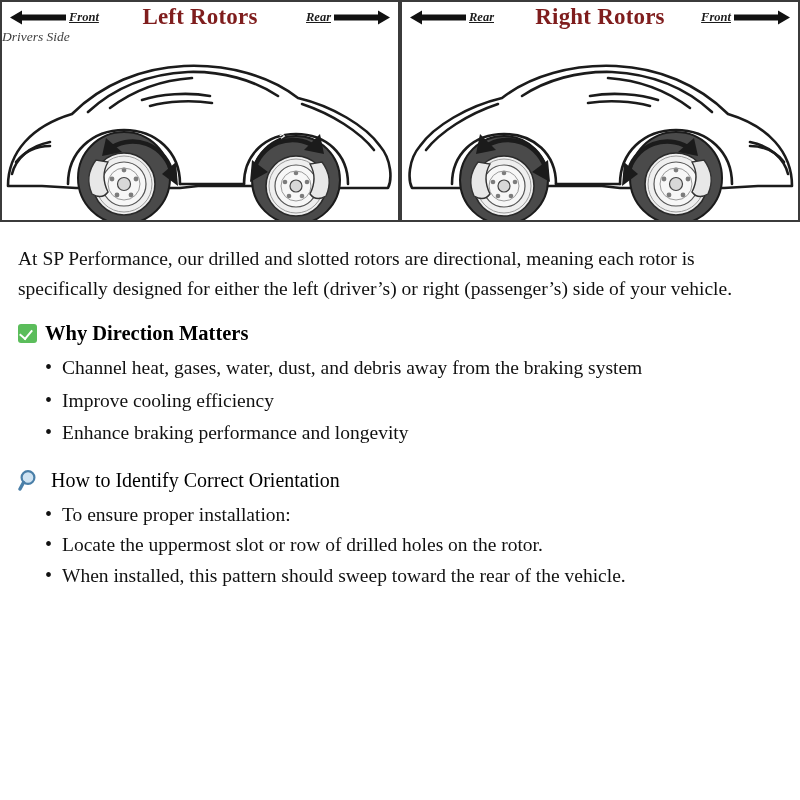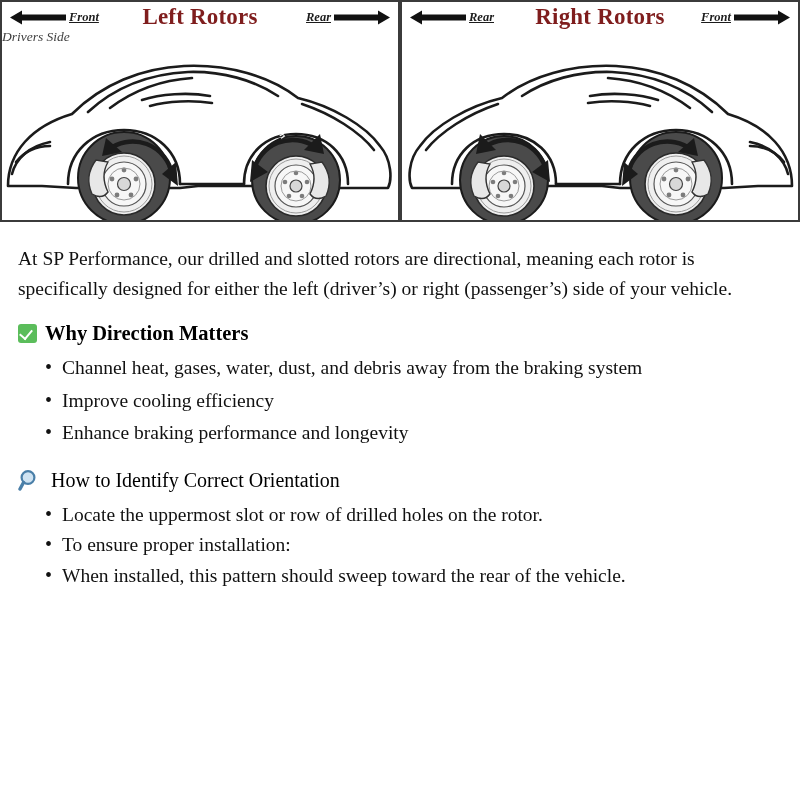--- a/index.html
+++ b/index.html
@@ -386,18 +386,18 @@
 
     <h2 class="heading2">
       <svg class="mag-icon" width="24" height="24" viewBox="0 0 24 24">
         <circle cx="10" cy="9.5" r="6.4" fill="#cfe3f2" stroke="#4a7fa8" stroke-width="2.2"></circle>
         <path d="M5.5,14.5 L2,21" stroke="#4a7fa8" stroke-width="3.4" stroke-linecap="round"></path>
       </svg>
       <span>How to Identify Correct Orientation</span>
     </h2>
 
     <ul class="bullets tight">
+      <li>To ensure proper installation:</li>
       <li>Locate the uppermost slot or row of drilled holes on the rotor.</li>
-      <li>To ensure proper installation:</li>
       <li>When installed, this pattern should sweep toward the rear of the vehicle.</li>
     </ul>
   </div>
 </div>
 
 </body></html>

